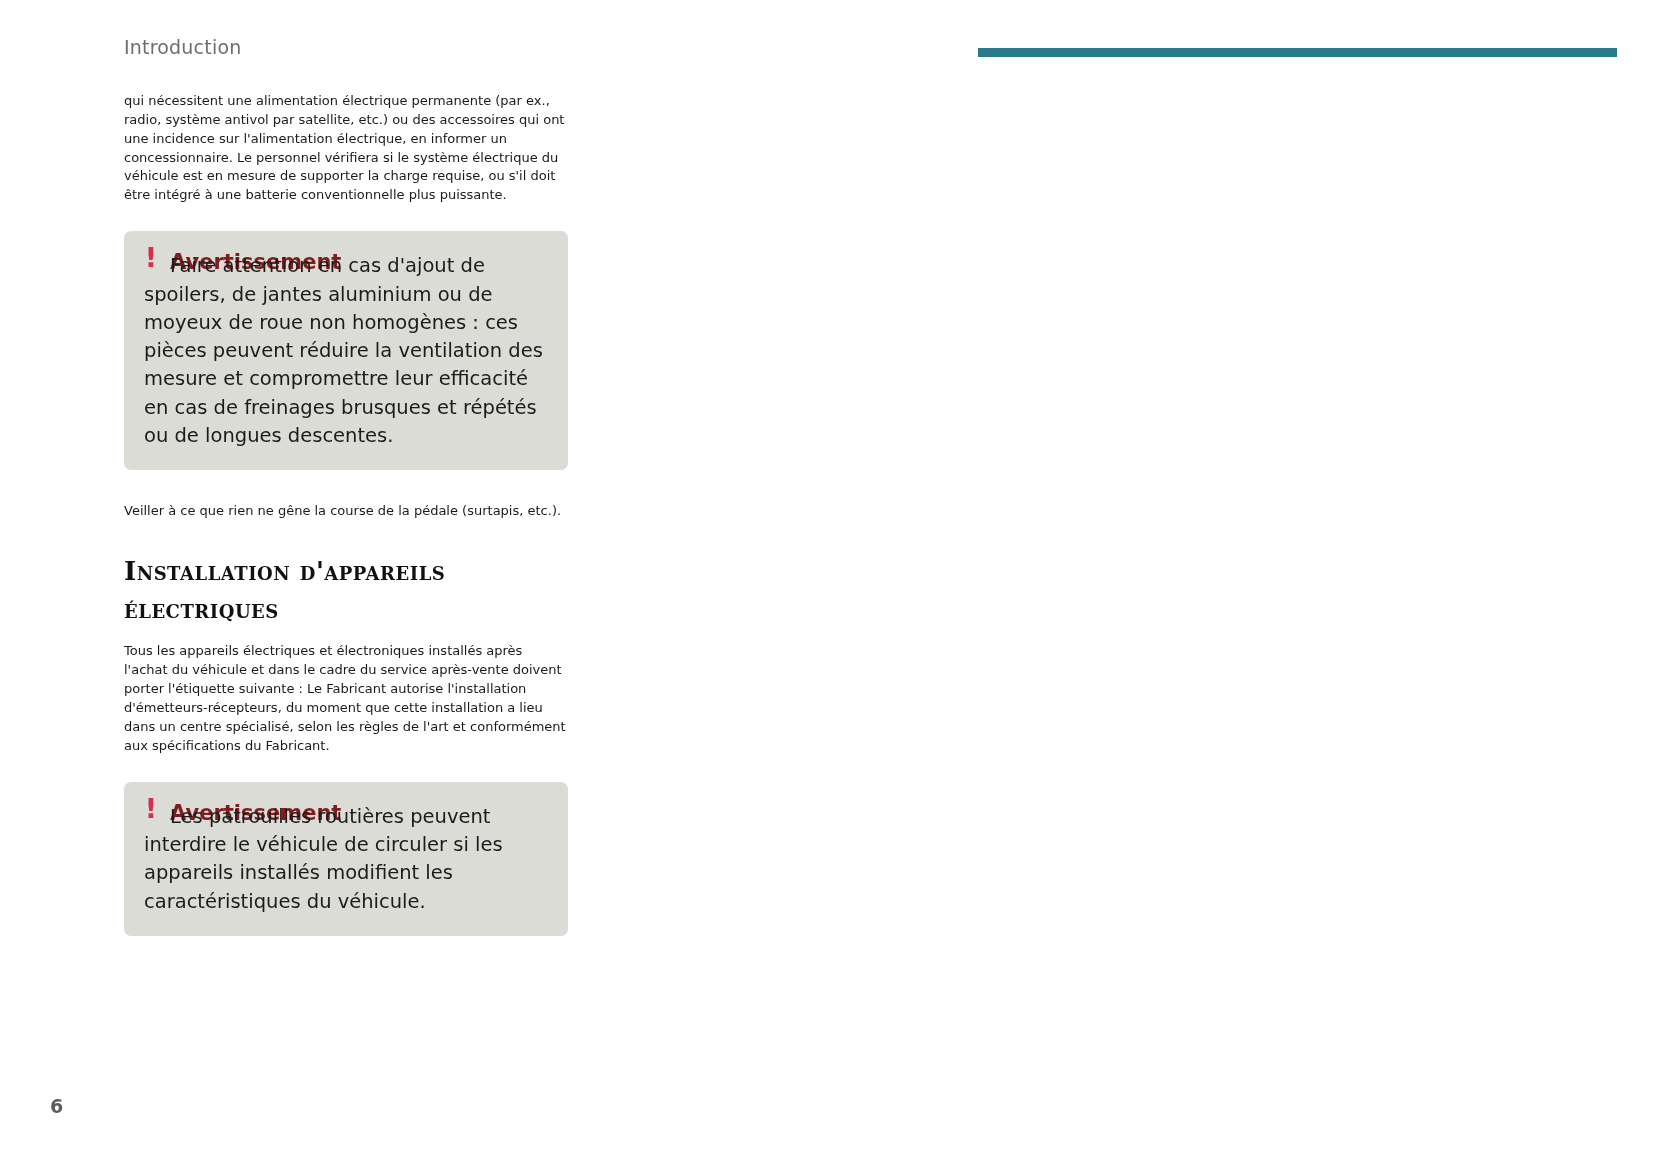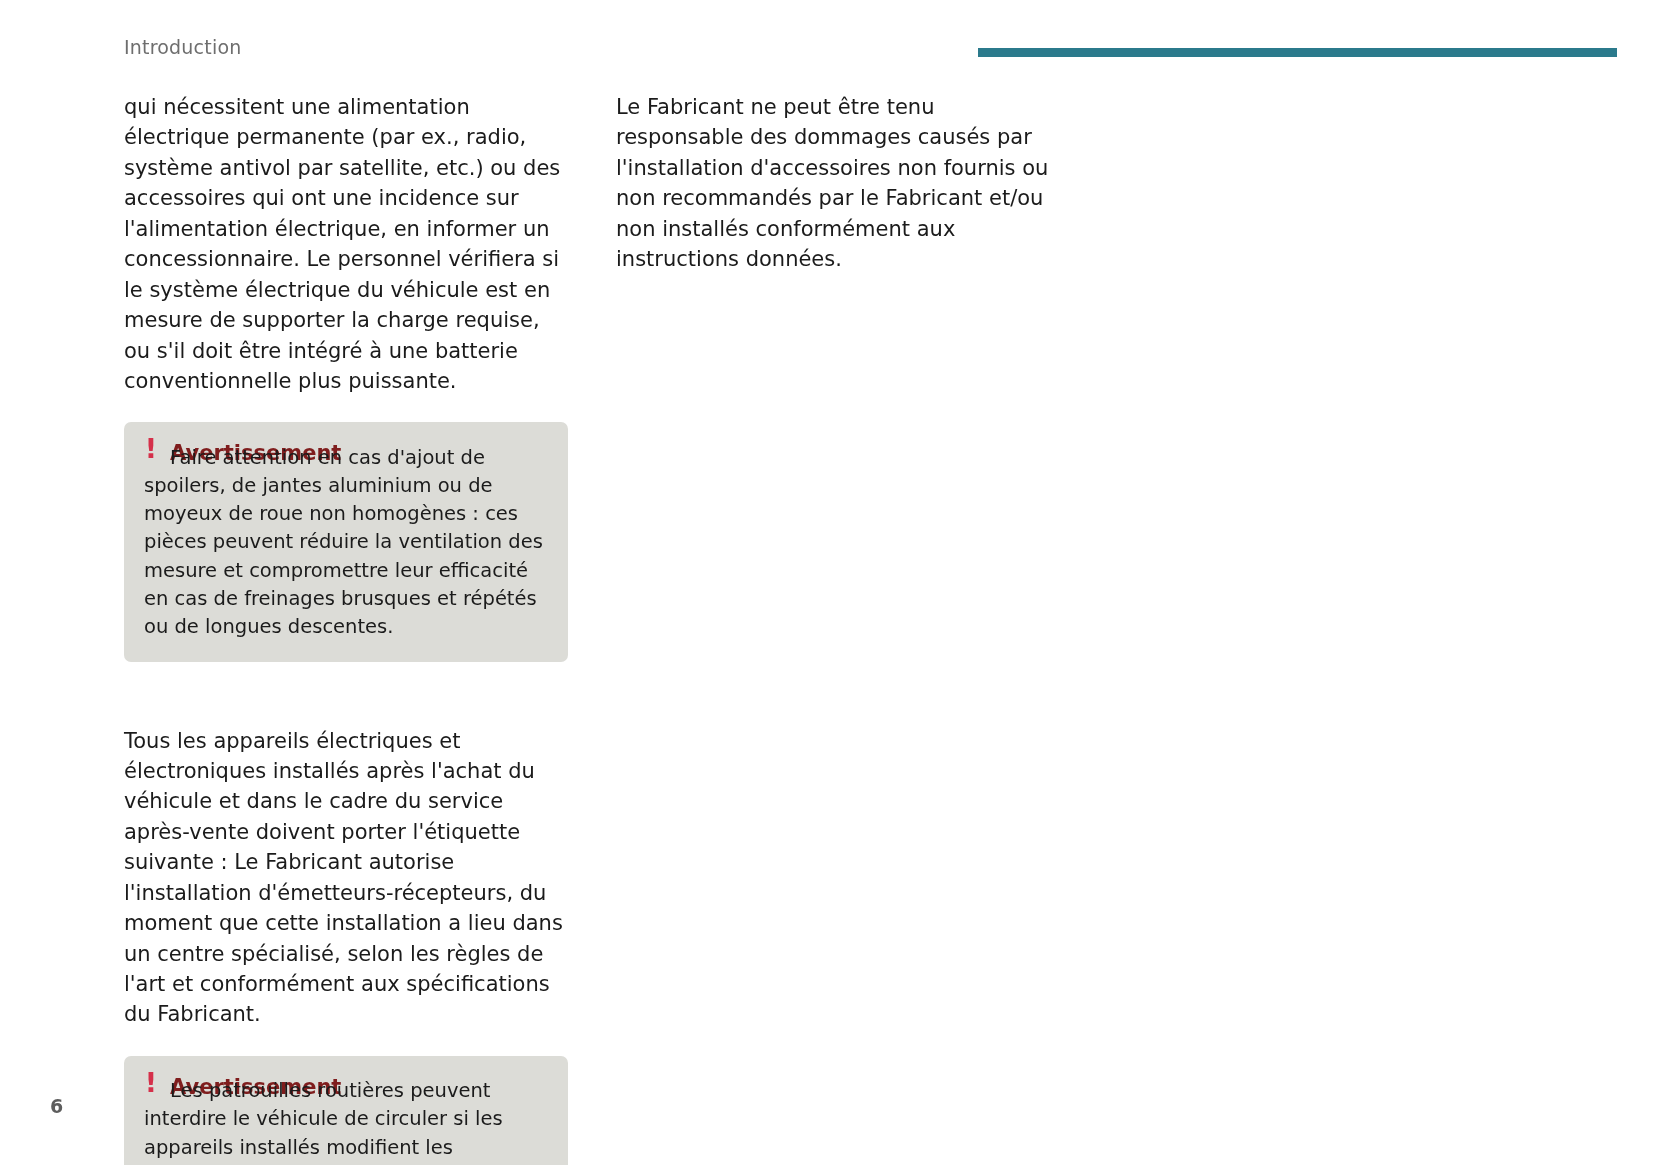--- a/index.html
+++ b/index.html
@@ -49,21 +49,21 @@
   .col {
     position: absolute;
     top: 92px;
     width: 444px;
   }
   .col-left { left: 124px; }
   .col-right { left: 616px; }
 
   p.body {
     margin: 0 0 0 0;
-    font-size: 21px;
+    font-size: 13px;
     line-height: 1.45;
     color: #1b1b1b;
   }
   p.body + p.body {
     margin-top: 0;
   }
   .spacer-md { height: 32px; }
 
   h2.section {
     font-family: "DejaVu Serif", serif;
@@ -145,39 +145,40 @@
     <div class="warning">
       <div class="warning-head">
         <span class="warn-icon">!</span>
         <span class="warning-title">Avertissement</span>
       </div>
       <div class="warning-body">Faire attention en cas d'ajout de spoilers, de jantes aluminium ou de moyeux de roue non homogènes : ces pièces peuvent réduire la ventilation des mesure et compromettre leur efficacité en cas de freinages brusques et répétés ou de longues descentes.</div>
     </div>
 
     <div class="spacer-md"></div>
 
+    <p class="body">Veiller à ce que rien ne gêne la course de la pédale (surtapis, etc.).</p>
 
     <div class="spacer-md"></div>
 
+    <h2 class="section">Installation d'appareils électriques</h2>
 
     <p class="body">Tous les appareils électriques et électroniques installés après l'achat du véhicule et dans le cadre du service après-vente doivent porter l'étiquette suivante : Le Fabricant autorise l'installation d'émetteurs-récepteurs, du moment que cette installation a lieu dans un centre spécialisé, selon les règles de l'art et conformément aux spécifications du Fabricant.</p>
 
     <div class="warning">
       <div class="warning-head">
         <span class="warn-icon">!</span>
         <span class="warning-title">Avertissement</span>
       </div>
       <div class="warning-body">Les patrouilles routières peuvent interdire le véhicule de circuler si les appareils installés modifient les caractéristiques du véhicule.</div>
     </div>
 
   </div>
 
   <div class="col col-right">
 
-    <p class="body">Le Fabricant ne peut être tenu responsable des dommages causés par l'installation d'accessoires non fournis ou non recommandés par le Fabricant et/ou non installés conformément aux instructions données.</p>
 
     <div class="spacer-md"></div>
 
 
 
   </div>
 
   <div class="page-number">6</div>
 
 </div>

